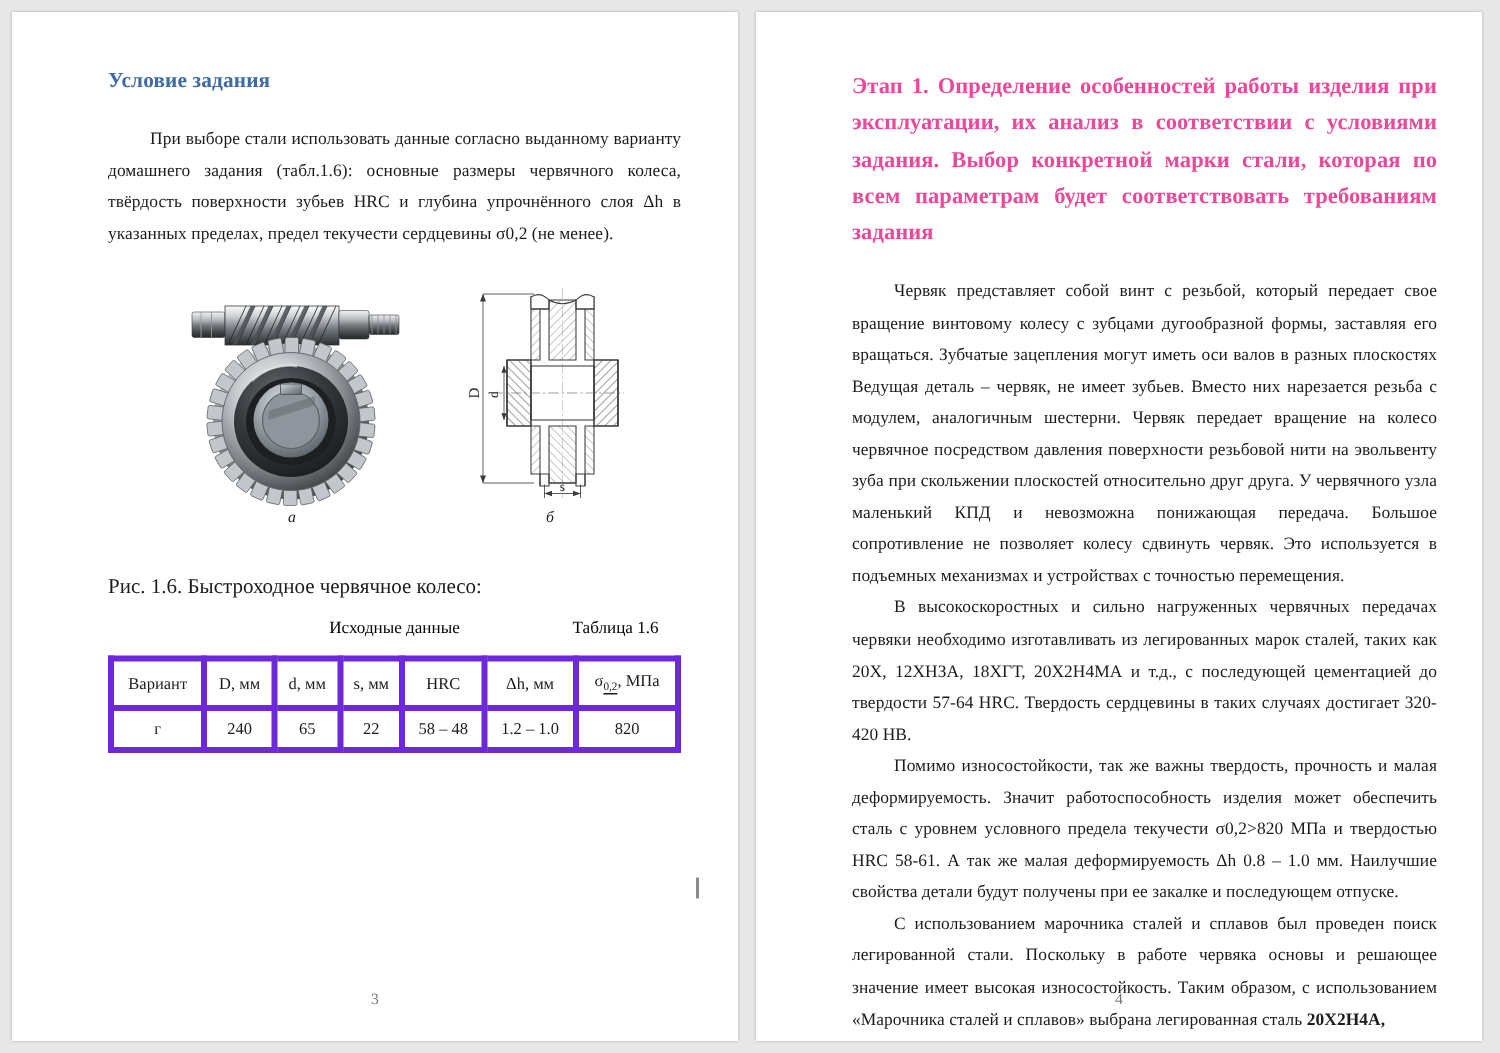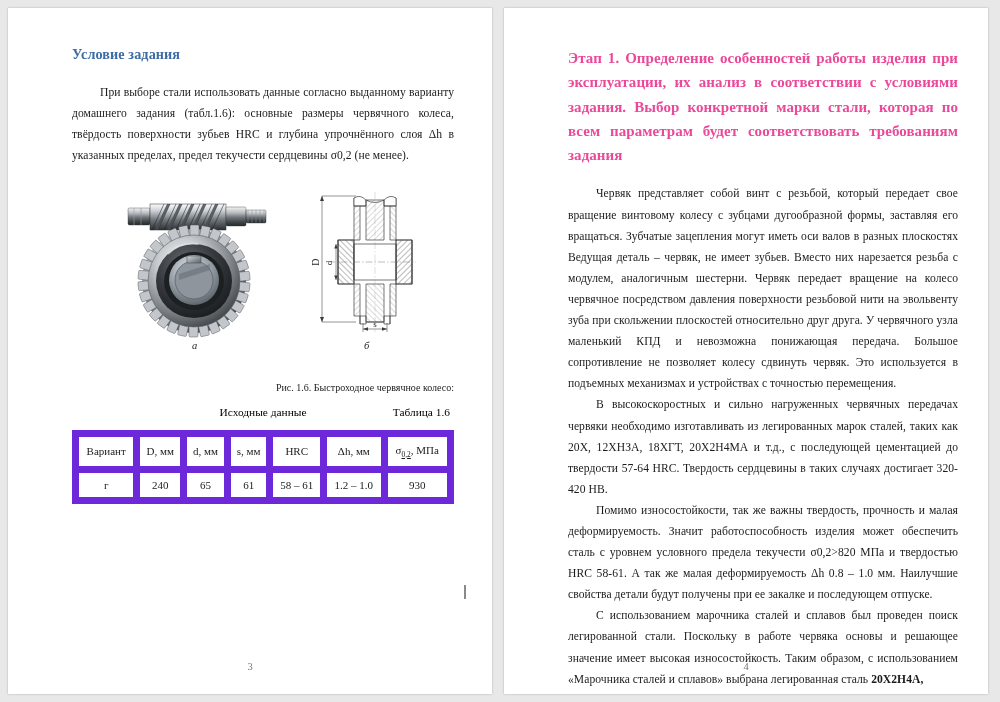--- a/index.html
+++ b/index.html
@@ -98,22 +98,22 @@
   .fig-label {
     position: absolute;
     font-style: italic;
     font-size: 10.5px;
     color: #1b1b1b;
   }
   .fig-label-a { left: 120px; top: 148px; }
   .fig-label-b { left: 292px; top: 148px; }
 
   .fig-caption {
-    text-align: right;
-    font-size: 10px;
+    text-align: left;
+    font-size: 14px;
     color: #1b1b1b;
     line-height: 1.95;
     margin-top: 4px;
   }
   .fig-caption .it { font-style: italic; }
 
   
   .table-heads {
     position: relative;
     height: 20px;
@@ -121,31 +121,31 @@
     font-size: 11.4px;
   }
   .tbl-title {
     position: absolute;
     left: 50%;
     transform: translateX(-50%);
     top: 0;
   }
   .tbl-number {
     position: absolute;
-    right: 4px;
+    right: 15px;
     top: 0;
   }
   table.data {
     width: 100%;
     border-collapse: collapse;
     margin-top: 4px;
     font-size: 11px;
   }
   table.data td, table.data th {
-    border: 7px solid #6d28d9;
+    border: 4px solid #6d28d9;
     text-align: center;
     padding: 6px 2px;
     font-weight: normal;
     color: #1b1b1b;
     white-space: nowrap;
   }
   table.data thead td { padding: 7px 2px; }
   sub { font-size: 0.68em; text-decoration: underline; }
 
   .caret {
@@ -399,24 +399,24 @@
             <td>HRC</td>
             <td>Δh, мм</td>
             <td><span>σ</span><sub>0,2</sub><span>, МПа</span></td>
           </tr>
         </thead>
         <tbody>
           <tr>
             <td>г</td>
             <td>240</td>
             <td>65</td>
-            <td>61</td>
-            <td>58 – 61</td>
+            <td>22</td>
+            <td>58 – 48</td>
             <td>1.2 – 1.0</td>
-            <td>930</td>
+            <td>820</td>
           </tr>
         </tbody>
       </table>
     </div>
 
     <div class="caret"></div>
 
     <div class="folio">3</div>
   </div>
 

